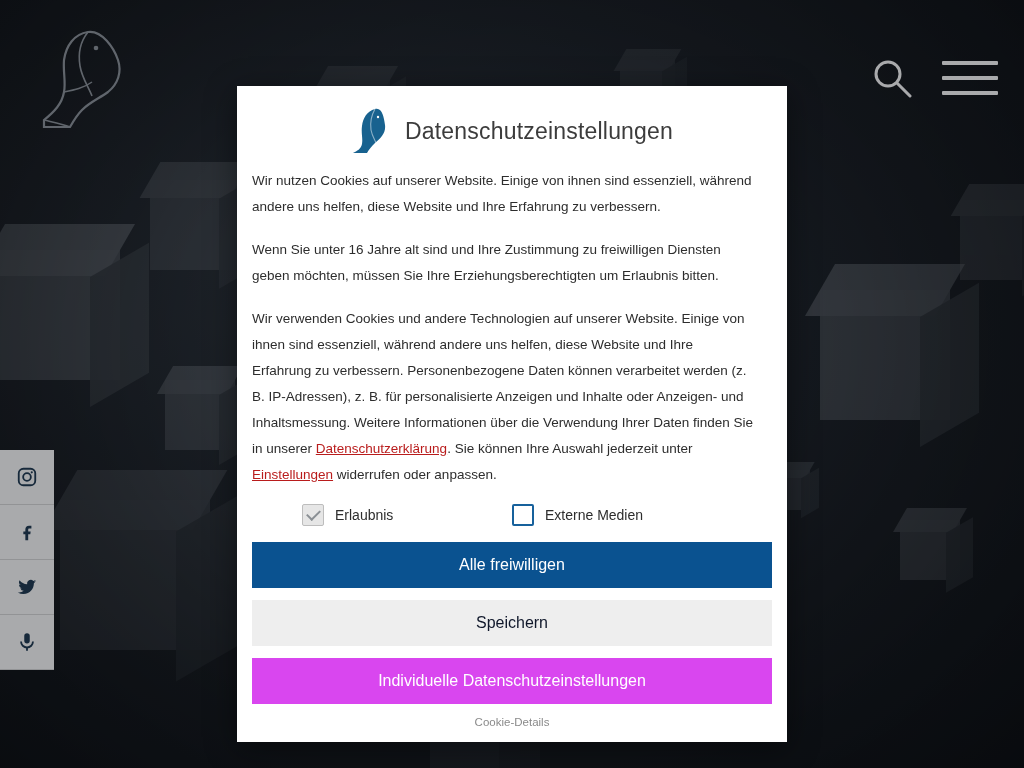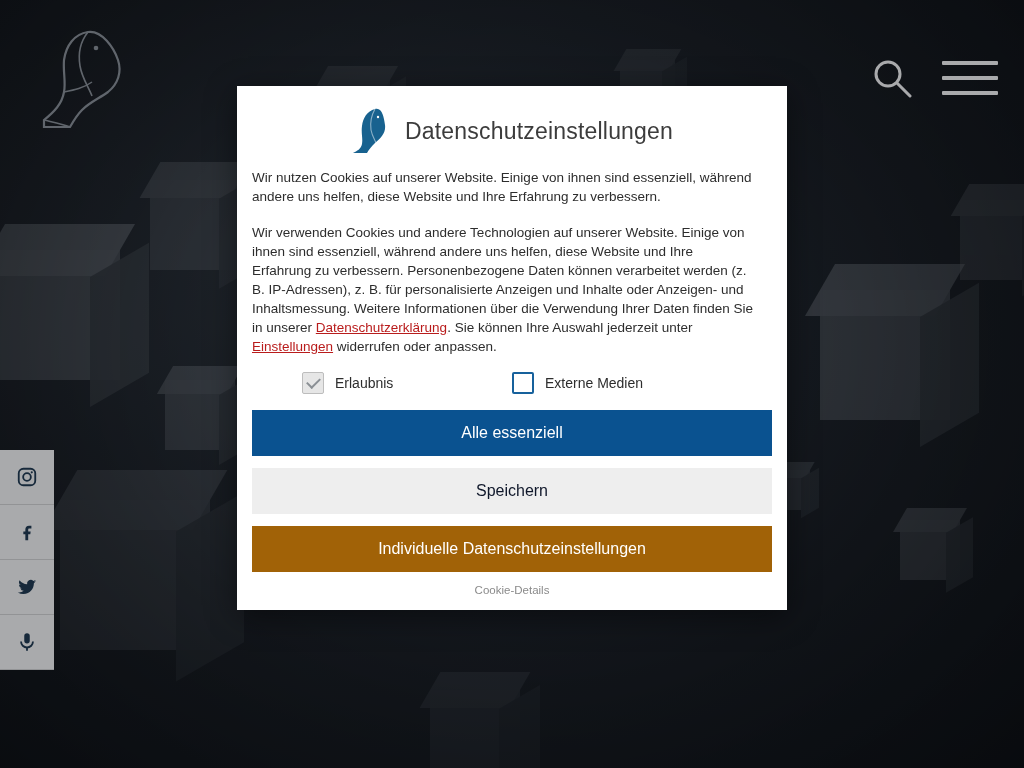--- a/index.html
+++ b/index.html
@@ -143,21 +143,21 @@
     color: #3c3c3c;
     font-weight: 400;
     letter-spacing: .2px;
   }
   .dialog-body {
     padding: 4px 15px 0 15px;
   }
   .dialog-body p {
     margin: 0 16px 17px 0;
     font-size: 13.5px;
-    line-height: 19px;
+    line-height: 26px;
     color: #2d2d2d;
   }
   .dialog-body p:last-child { margin-bottom: 6px; }
   .dialog-body a {
     color: #b91c1c;
     text-decoration: underline;
   }
 
   .choices {
     display: flex;
@@ -218,21 +218,21 @@
   }
   .btn-accept {
     background: #0a5290;
     color: #ffffff;
   }
   .btn-save {
     background: #eeeeee;
     color: #0f172a;
   }
   .btn-individual {
-    background: #a16207;
+    background: #d946ef;
     color: #ffffff;
   }
   .cookie-details {
     text-align: center;
     font-size: 11.5px;
     color: #8a8a8a;
     text-decoration: none;
     display: block;
     margin-top: 8px;
     cursor: pointer;
@@ -352,35 +352,36 @@
           <path d="M24 1 C16 3 12 10 11 18 C10 25 12 30 11 36 C10 41 6 43 2 45 L16 45 C18 41 21 38 24 35 C30 30 35 25 34 17 C33 9 31 -1 24 1 Z" fill="#18628f"></path>
           <path d="M24 1 C20 8 19 15 20 22 C21 28 24 32 26 37" fill="none" stroke="#ffffff" stroke-width="1.1" opacity=".5"></path>
           <circle cx="27" cy="9" r="1.2" fill="#ffffff"></circle>
         </svg>
       </div>
       <div class="dialog-title">Datenschutzeinstellungen</div>
     </div>
 
     <div class="dialog-body">
       <p>Wir nutzen Cookies auf unserer Website. Einige von ihnen sind essenziell, während andere uns helfen, diese Website und Ihre Erfahrung zu verbessern.</p>
+      <p>Wenn Sie unter 16 Jahre alt sind und Ihre Zustimmung zu freiwilligen Diensten geben möchten, müssen Sie Ihre Erziehungsberechtigten um Erlaubnis bitten.</p>
       <p><span>Wir verwenden Cookies und andere Technologien auf unserer Website. Einige von ihnen sind essenziell, während andere uns helfen, diese Website und Ihre Erfahrung zu verbessern. Personenbezogene Daten können verarbeitet werden (z. B. IP-Adressen), z. B. für personalisierte Anzeigen und Inhalte oder Anzeigen- und Inhaltsmessung. Weitere Informationen über die Verwendung Ihrer Daten finden Sie in unserer </span><a href="#">Datenschutzerklärung</a><span>. Sie können Ihre Auswahl jederzeit unter </span><a href="#">Einstellungen</a><span> widerrufen oder anpassen.</span></p>
     </div>
 
     <div class="choices">
       <label class="choice">
         <span class="box checked"></span>
         <span>Erlaubnis</span>
       </label>
       <label class="choice">
         <span class="box blue"></span>
         <span>Externe Medien</span>
       </label>
     </div>
 
     <div class="actions">
-      <button class="btn btn-accept">Alle essenziell</button>
+      <button class="btn btn-accept">Alle freiwilligen</button>
       <button class="btn btn-save">Speichern</button>
       <button class="btn btn-individual">Individuelle Datenschutzeinstellungen</button>
       <a class="cookie-details" href="#">Cookie-Details</a>
     </div>
 
   </div>
 </div>
 
 </body></html>

